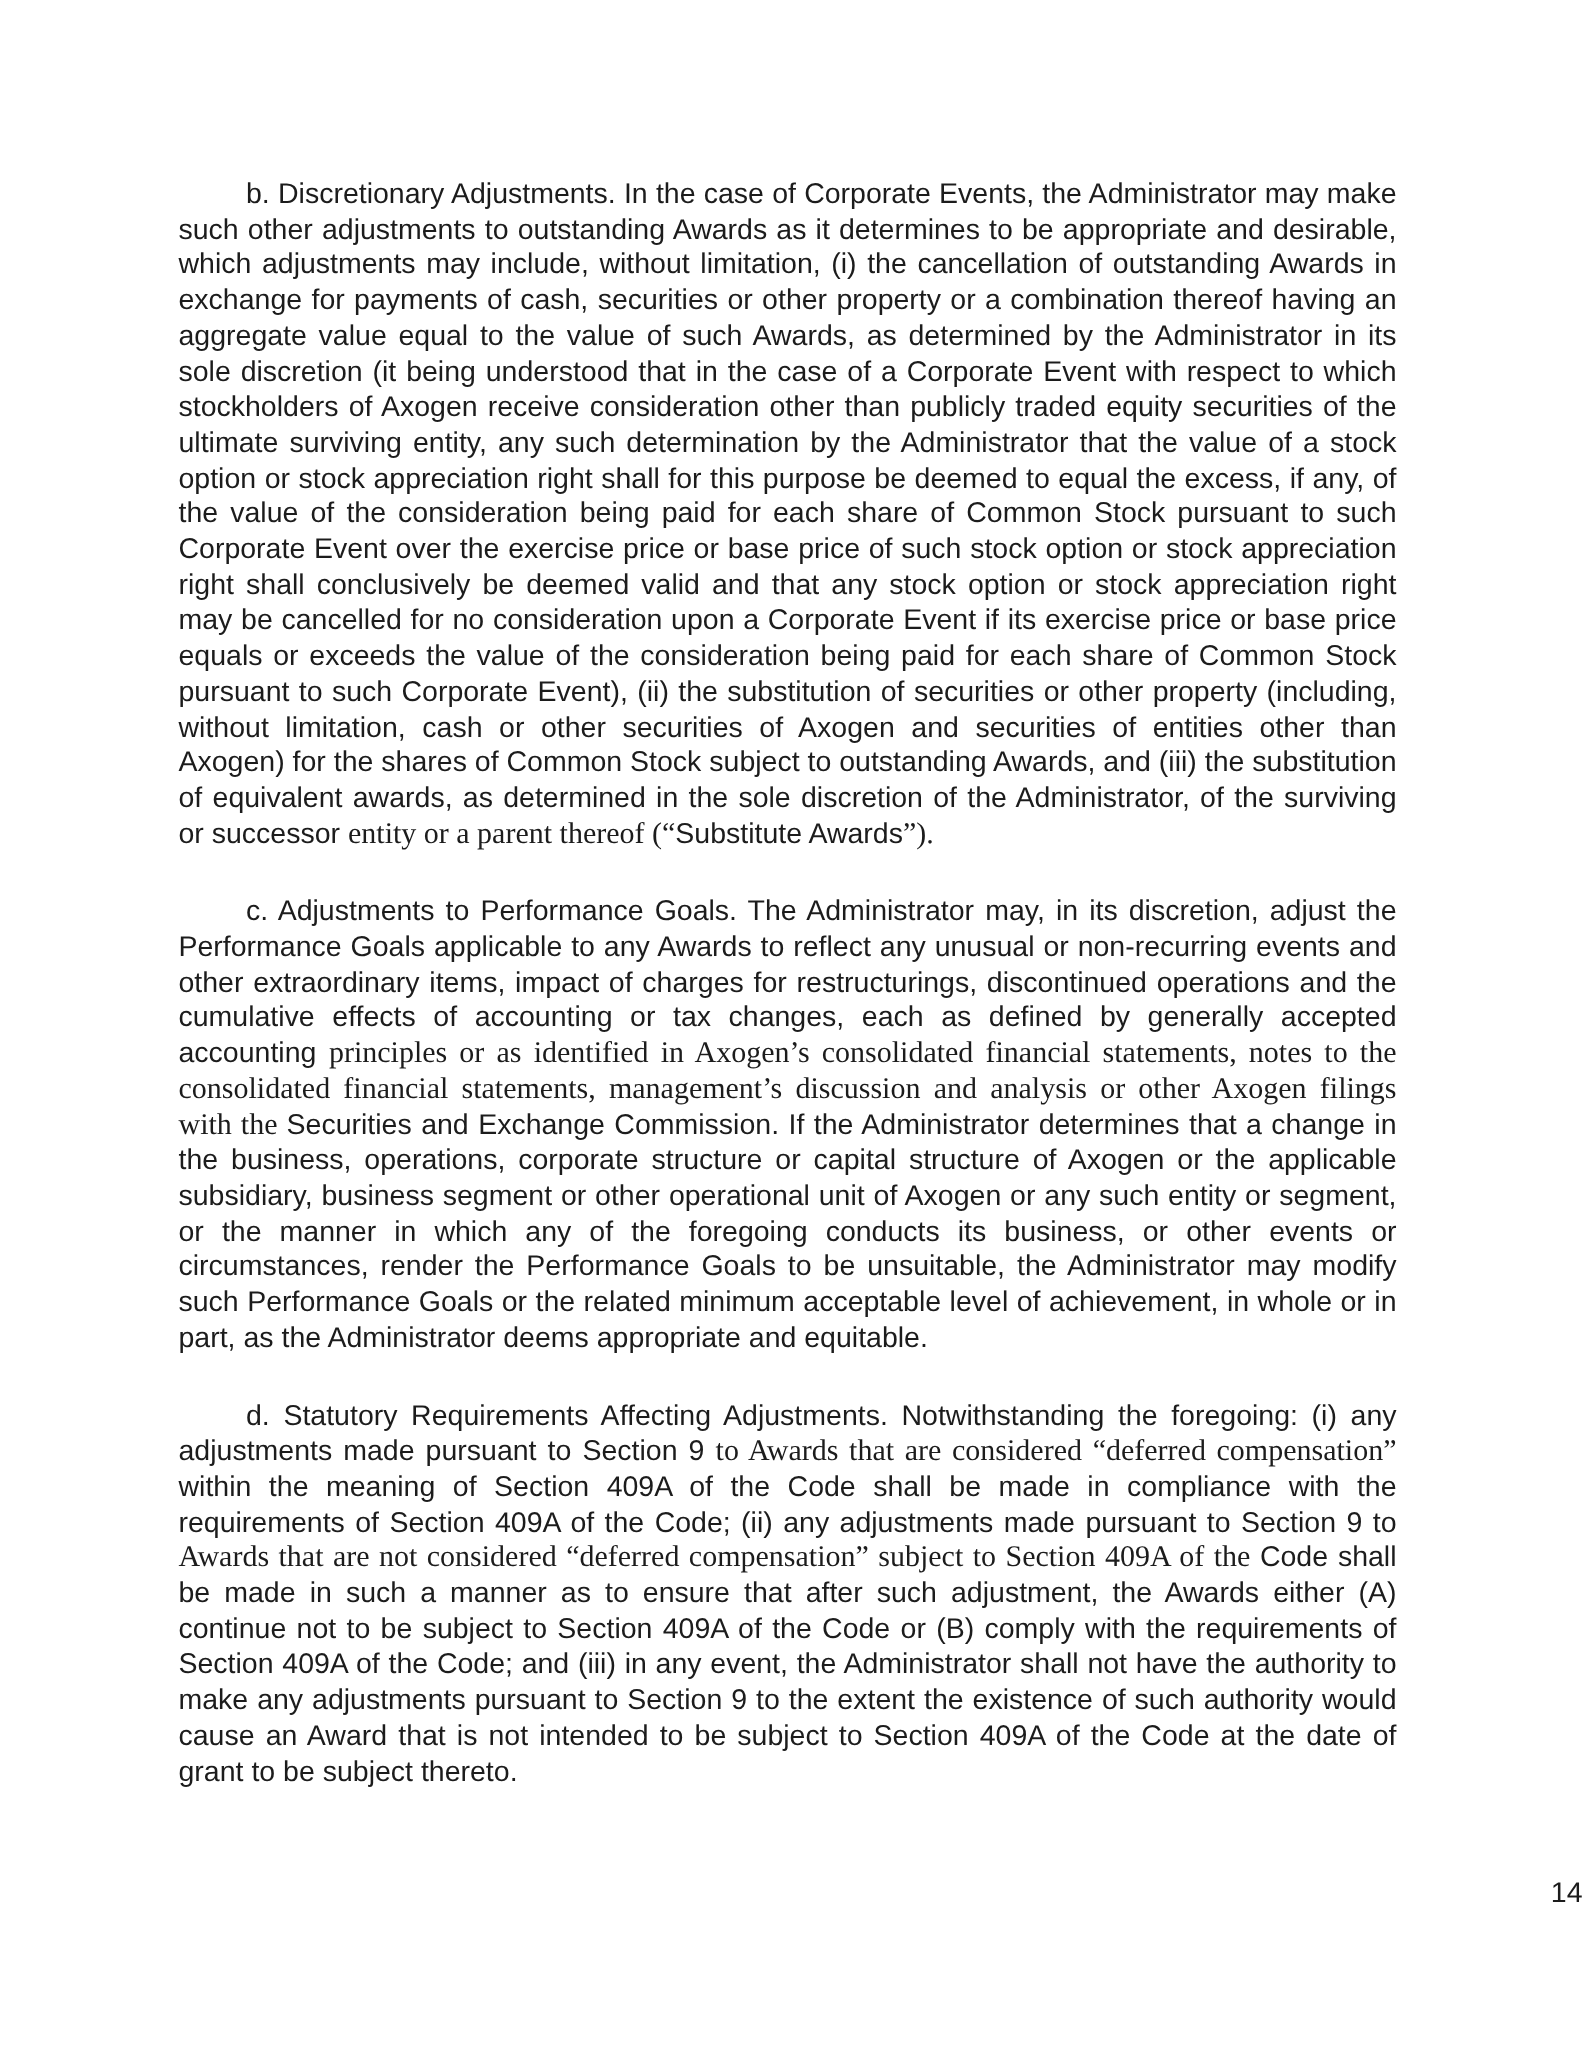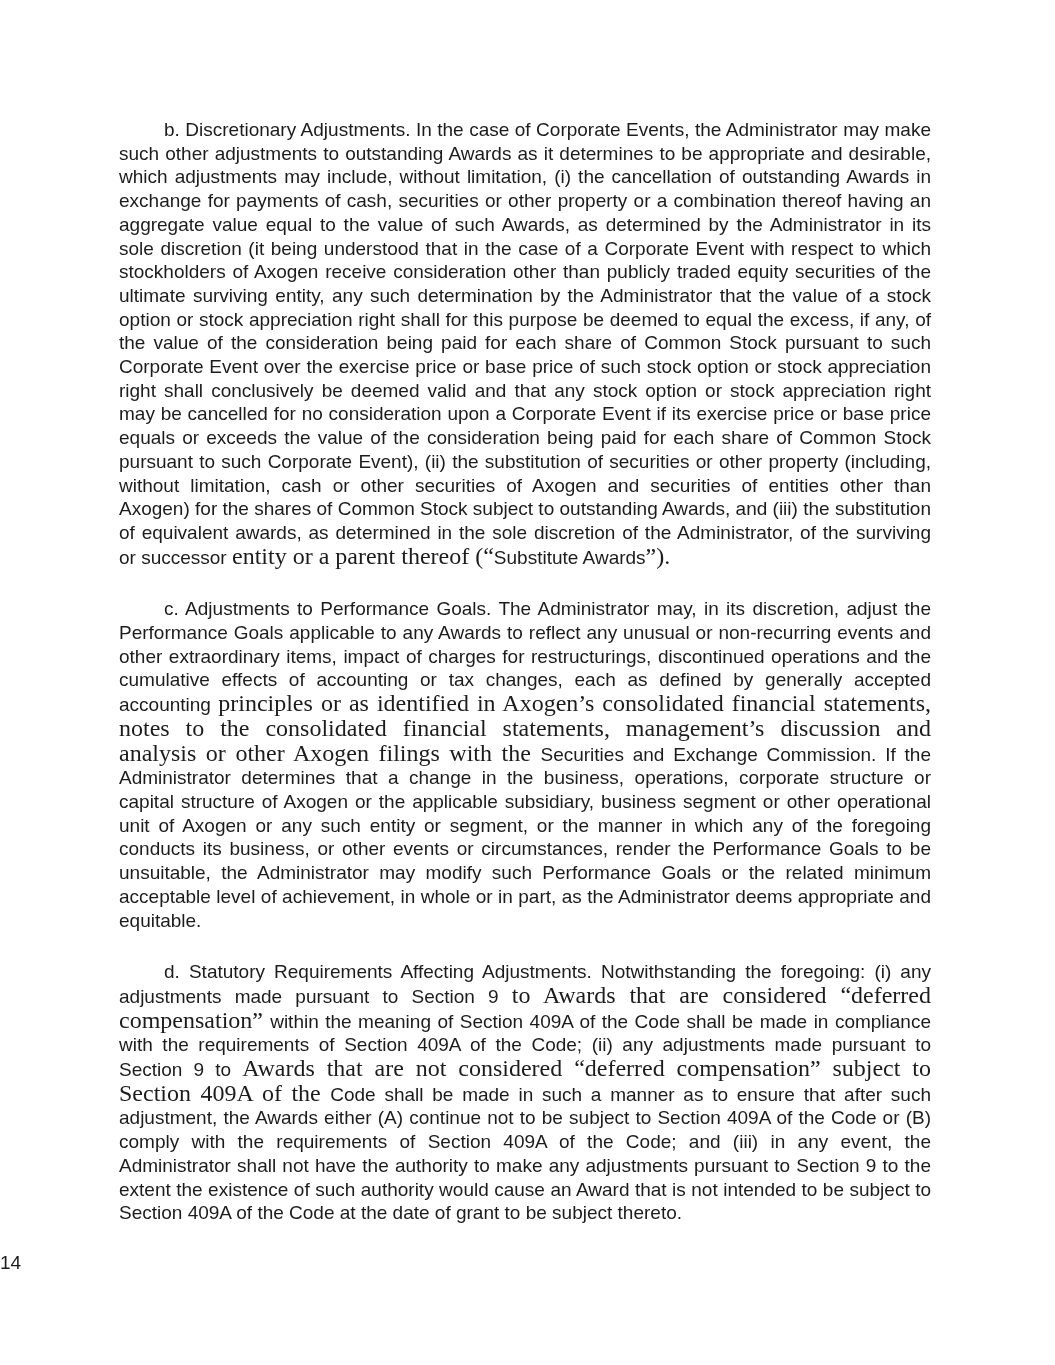--- a/index.html
+++ b/index.html
@@ -24,28 +24,28 @@
     top: 118px;
     width: 812px;
   }
   .content p {
     margin: 0 0 28px 0;
     text-align: justify;
     text-indent: 45px;
   }
   .serif {
     font-family: "Liberation Serif", serif;
-    font-size: 24px;
+    font-size: 20px;
   }
   .footer {
     position: absolute;
     top: 1251px;
     left: 0;
     width: 100%;
-    text-align: left;
+    text-align: right;
     font-size: 19px;
   }
 </style>
 </head>
 <body>
 
 <div class="page">
   <div class="content">
 
     <p><span>b. Discretionary Adjustments. In the case of Corporate Events, the Administrator may make such other adjustments to outstanding Awards as it determines to be appropriate and desirable, which adjustments may include, without limitation, (i) the cancellation of outstanding Awards in exchange for payments of cash, securities or other property or a combination thereof having an aggregate value equal to the value of such Awards, as determined by the Administrator in its sole discretion (it being understood that in the case of a Corporate Event with respect to which stockholders of Axogen receive consideration other than publicly traded equity securities of the ultimate surviving entity, any such determination by the Administrator that the value of a stock option or stock appreciation right shall for this purpose be deemed to equal the excess, if any, of the value of the consideration being paid for each share of Common Stock pursuant to such Corporate Event over the exercise price or base price of such stock option or stock appreciation right shall conclusively be deemed valid and that any stock option or stock appreciation right may be cancelled for no consideration upon a Corporate Event if its exercise price or base price equals or exceeds the value of the consideration being paid for each share of Common Stock pursuant to such Corporate Event), (ii) the substitution of securities or other property (including, without limitation, cash or other securities of Axogen and securities of entities other than Axogen) for the shares of Common Stock subject to outstanding Awards, and (iii) the substitution of equivalent awards, as determined in the sole discretion of the Administrator, of the surviving or successor </span><span class="serif">entity or a parent thereof (“</span><span>Substitute Awards</span><span class="serif">”).</span></p>

